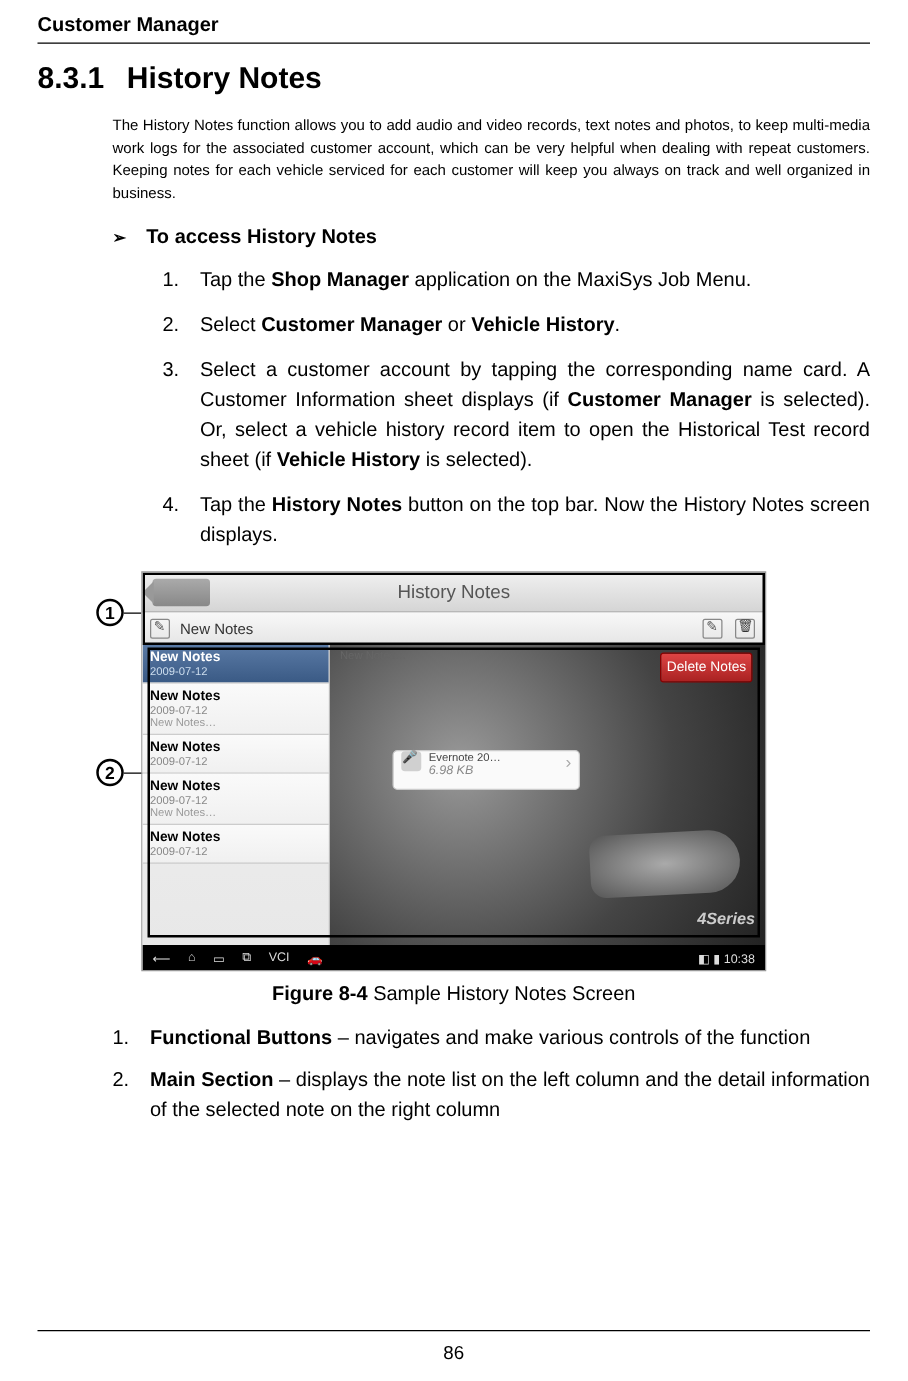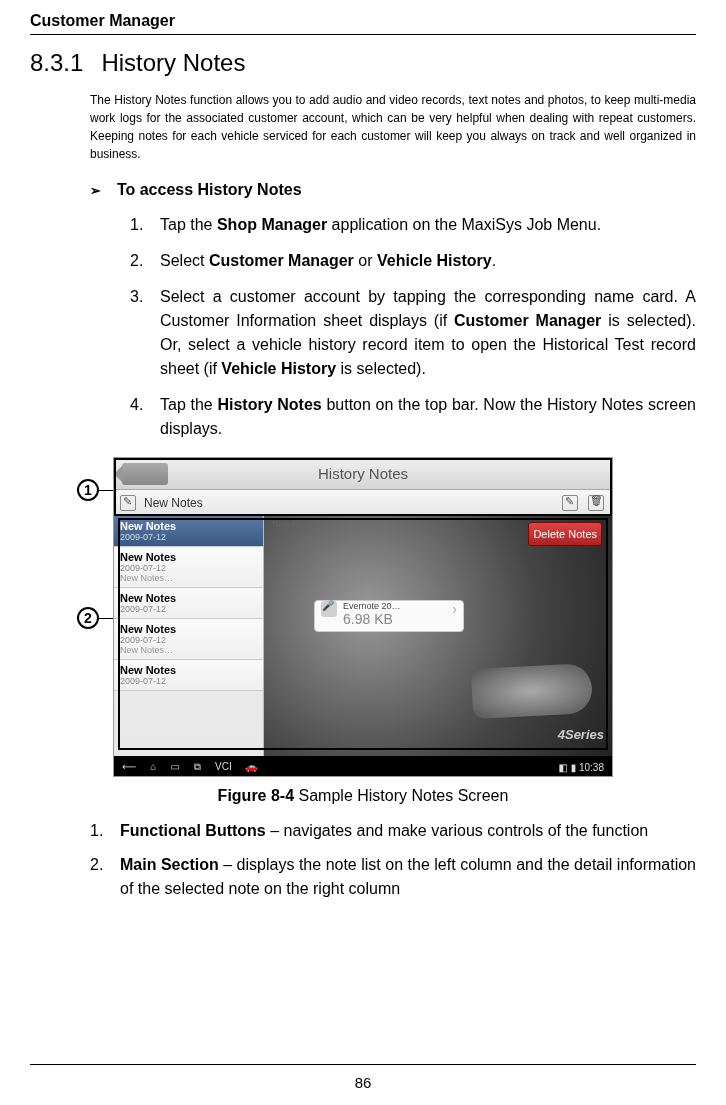--- a/index.html
+++ b/index.html
@@ -19,21 +19,21 @@
       font-weight: bold;
       font-size: 16px;
     }
     .header-divider {
       border: none;
       border-top: 1.5px solid #000;
       margin-bottom: 14px;
     }
     .section-title {
       font-size: 24px;
-      font-weight: normal;
+      font-weight: bold;
       margin-bottom: 14px;
     }
     .section-number {
       display: inline-block;
       margin-right: 18px;
     }
     .intro-para {
       font-size: 12px;
       line-height: 1.5;
       text-align: justify;
@@ -267,21 +267,21 @@
       border-radius: 3px;
       position: relative;
     }
     .ss-mic::after {
       content: "🎤";
       font-size: 10px;
       position: absolute;
       left: 1px; top: -1px;
     }
     .ss-attach-text { flex: 1; color: #444; }
-    .ss-attach-text .size { color: #888; font-size: 14px; display: block; }
+    .ss-attach-text .size { color: #888; font-size: 10px; display: block; font-style: italic; }
     .ss-chev { color: #aaa; font-size: 14px; }
     .ss-preview-text {
       position: absolute;
       top: 3px;
       left: 8px;
       font-size: 9px;
       color: #666;
     }
     .ss-navbar {
       height: 22px;

